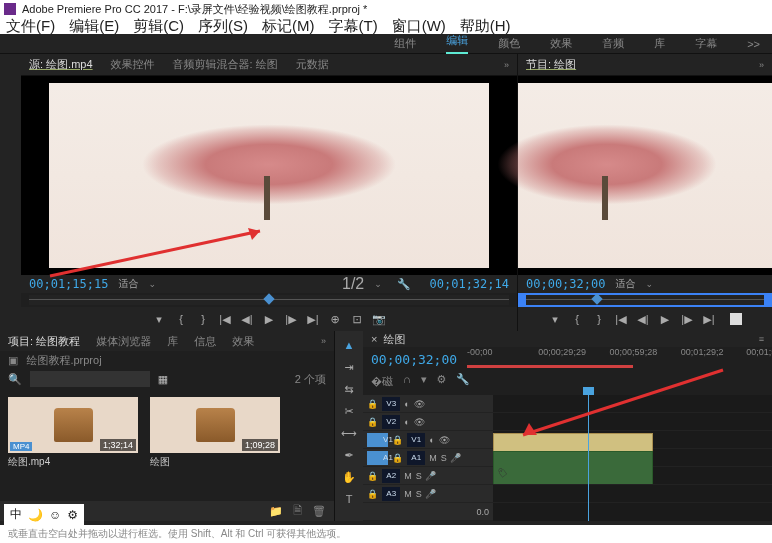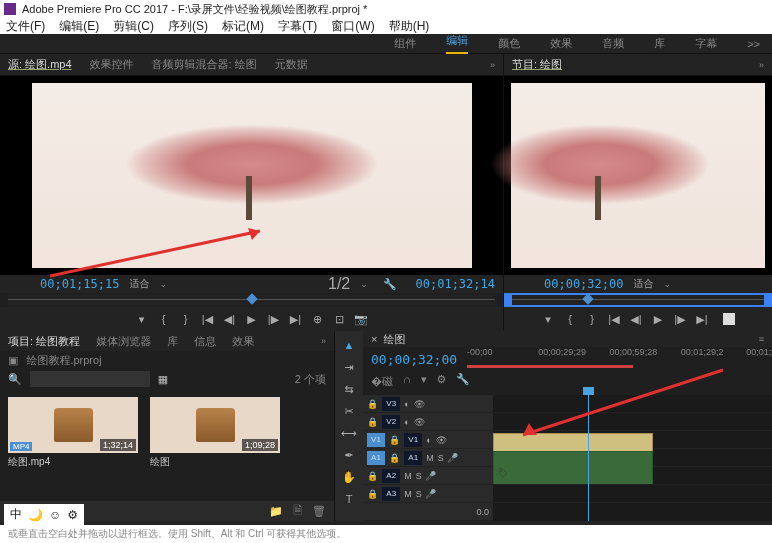--- a/index.html
+++ b/index.html
@@ -1,35 +1,35 @@
 <!DOCTYPE html>
 <html><head>
 <meta charset="utf-8">
 <style>
 * { margin: 0; padding: 0; box-sizing: border-box; font-family: "Microsoft YaHei", Arial, sans-serif; }
 body { background: #232323; color: #b8b8b8; font-size: 11px; width: 772px; height: 543px; overflow: hidden; position: relative; }
 .titlebar { background: #fff; height: 18px; display: flex; align-items: center; padding: 0 4px; color: #222; }
 .titlebar .logo { width: 12px; height: 12px; background: #6a2a8a; margin-right: 6px; display: inline-block; }
-.menubar { background: #fff; height: 16px; display: flex; align-items: center; gap: 14px; padding: 0 6px; color: #222; font-size: 12px; }
+.menubar { background: #fff; height: 16px; display: flex; align-items: center; gap: 14px; padding: 0 6px; color: #222; font-size: 15px; }
 .workspace-tabs { background: #232323; height: 20px; display: flex; align-items: center; justify-content: flex-end; gap: 30px; padding: 0 12px; border-bottom: 1px solid #111; }
 .workspace-tabs span { color: #888; cursor: pointer; }
-.workspace-tabs .active { color: #4aa3df; border-bottom: 2px solid #eab308; padding-bottom: 4px; }
-.main { display: flex; height: 277px; }
+.workspace-tabs .active { color: #4aa3df; border-bottom: 2px solid #5eead4; padding-bottom: 4px; }
+.main { display: flex; height: 277px; padding-left: 21px; }
 .source-panel { width: 504px; background: #1f1f1f; border-right: 1px solid #111; display: flex; flex-direction: column; }
 .program-panel { flex: 1; background: #3b82f6; display: flex; flex-direction: column; }
 .panel-tabs { display: flex; height: 22px; align-items: center; gap: 18px; padding: 0 8px; background: #232323; border-bottom: 1px solid #111; }
 .panel-tabs span { color: #888; cursor: pointer; }
 .panel-tabs .active { color: #ddd; }
 .panel-tabs .hl { text-decoration: underline; text-decoration-color: #9a6; }
 .video-frame { flex: 1; background: #000; display: flex; align-items: center; justify-content: center; position: relative; }
 .video-placeholder { background: linear-gradient(180deg, #f4ece6 0%, #f0e4dc 100%); position: relative; }
 .tree { position: absolute; width: 60%; height: 60%; left: 20%; top: 20%; background: radial-gradient(ellipse 60% 45% at 50% 40%, #d68a8a 0%, #c97a7a 40%, rgba(201,122,122,0.3) 70%, transparent 80%); }
 .tree::after { content: ""; position: absolute; left: 48%; top: 50%; width: 6px; height: 40%; background: #5a4a3a; }
 .tc-row { display: flex; align-items: center; height: 18px; padding: 0 8px; gap: 10px; background: #232323; }
-.tc { color: #3fa9e8; font-family: monospace; font-size: 12px; margin-left: 32px; }
+.tc { color: #3fa9e8; font-family: monospace; font-size: 12px; }
 .fit { color: #aaa; font-size: 10px; }
 .scale { color: #aaa; font-size: 16px; margin-left: auto; }
 .wrench { color: #aaa; margin-left: 6px; }
 .ruler { height: 10px; background: #232323; position: relative; margin: 2px 8px; }
 .ruler::before { content: ""; position: absolute; top: 4px; left: 0; right: 0; height: 1px; background: #555; }
 .ruler .marker { position: absolute; top: 0; width: 8px; height: 8px; background: #4a90d0; left: 50%; transform: translateX(-50%) rotate(45deg); }
 .transport { display: flex; align-items: center; justify-content: center; gap: 8px; height: 24px; background: #232323; }
 .transport span, .transport svg { color: #aaa; cursor: pointer; }
 .tbtn { width: 14px; height: 14px; display: inline-flex; align-items: center; justify-content: center; }
 .lower { display: flex; height: 190px; }

